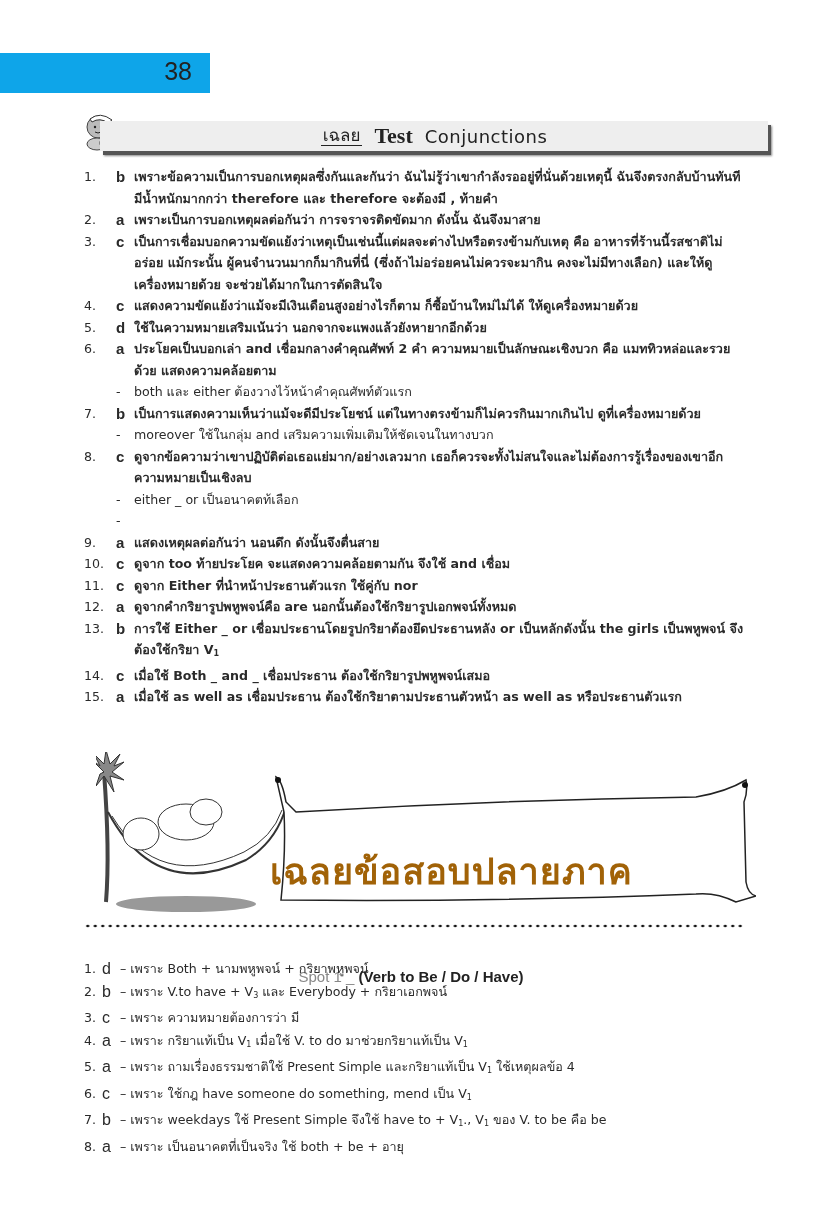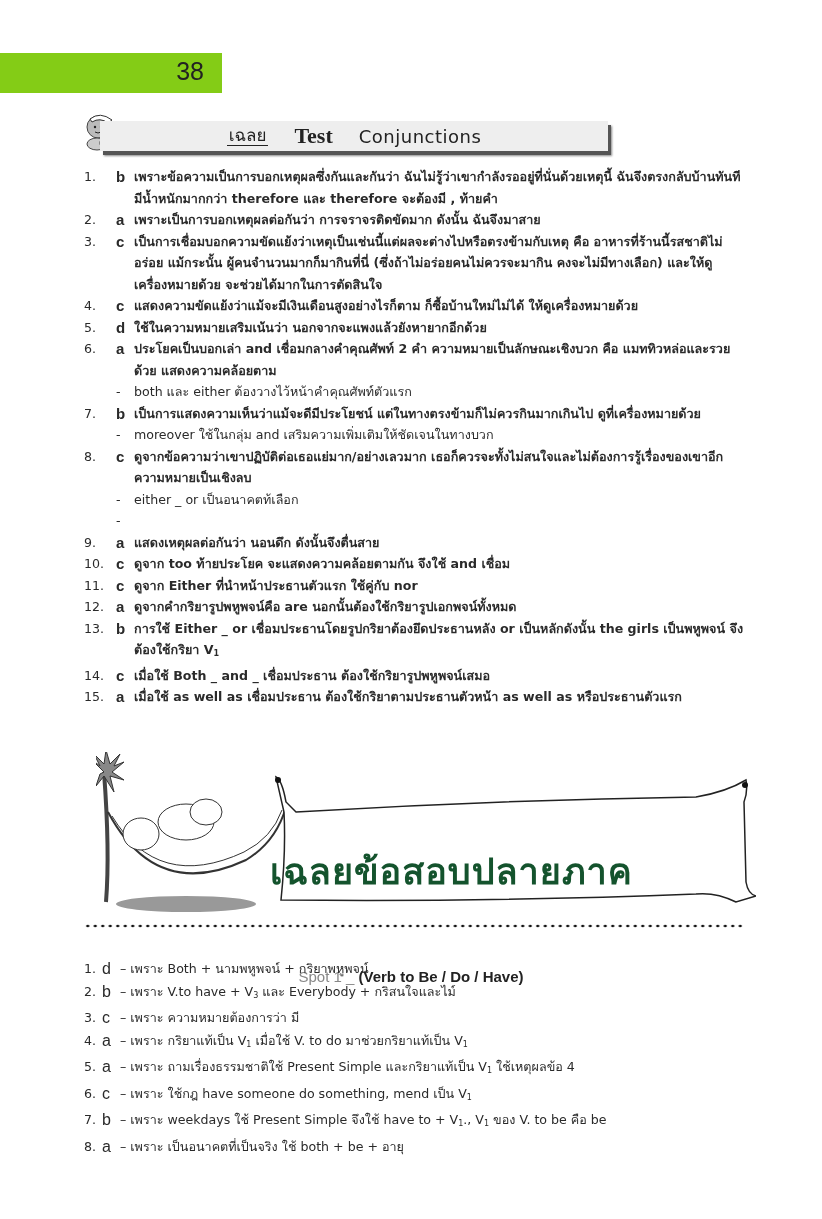--- a/index.html
+++ b/index.html
@@ -1,33 +1,33 @@
 <!DOCTYPE html>
 <html><head>
 <meta charset="utf-8">
 <style>
   html, body { margin:0; padding:0; }
   body {
     width:822px; height:1219px; background:#ffffff; position:relative; overflow:hidden;
     font-family:"DejaVu Sans", "Liberation Sans", sans-serif; color:#222;
   }
   .page-num-block {
-    position:absolute; left:0; top:53px; width:210px; height:40px; background:#84cc16;padding-left:12px;
+    position:absolute; left:0; top:53px; width:210px; height:40px; background:#0ea5e9;
   }
   .page-num {
     position:absolute; right:18px; top:4px; font-size:25px; color:#222;
     font-family:"Liberation Sans", sans-serif;
   }
   .mascot {
     position:absolute; left:82px; top:111px; width:36px; height:40px;
   }
   .header-bar {
-    position:absolute; left:100px; top:121px; width:508px; height:30px; background:#eeeeee;
+    position:absolute; left:100px; top:121px; width:668px; height:30px; background:#eeeeee;
     box-shadow: 3px 4px 0 #555, 4px 5px 2px #888;
-    display:flex; align-items:center; justify-content:center; gap:26px;
+    display:flex; align-items:center; justify-content:center; gap:12px;
   }
   .hdr-thai {
     font-size:17px; color:#222; border-bottom:1.5px solid #222; padding:0 2px 1px 2px;
     line-height:18px;
   }
   .hdr-test { font-size:22px; font-weight:bold; color:#222; font-family:Liberation Serif, serif; }
   .hdr-sub { font-size:18px; color:#222; letter-spacing:0.5px; }
 
   .answers { position:absolute; left:84px; top:166px; width:660px; }
   .ans {
@@ -37,21 +37,21 @@
   .ans .key { width:18px; flex:none; font-weight:bold; font-size:15px; font-family:"Liberation Sans", sans-serif; }
   .ans .txt { flex:1;font-weight:bold; }
   .sub {
     display:flex; font-size:12.6px; line-height:21.5px; color:#2a2a2a; padding-left:32px;
   }
   .sub .dash { width:18px; flex:none; }
   sub.small { font-size:8px; vertical-align:-2px; }
 
   .banner { position:absolute; left:96px; top:752px; width:660px; height:160px; }
   .banner-title {
-    position:absolute; left:270px; top:843px; font-size:36px; font-weight:bold; color:#14532d;
+    position:absolute; left:270px; top:843px; font-size:36px; font-weight:bold; color:#a16207;
     letter-spacing:1px;
   }
   .divider {
     position:absolute; left:84px; top:924px; width:660px; height:4px;
     background-image: radial-gradient(circle, #111 1.4px, transparent 1.6px);
     background-size:7.5px 4px; background-repeat:repeat-x;
   }
   .spot-title {
     position:absolute; left:0; width:822px; top:968px; text-align:center; font-size:15px;
     font-family:"Liberation Sans", sans-serif;
@@ -211,21 +211,21 @@
 
 <div class="spot-answers" id="spot">
     <div class="spot-ans">
       <span class="num">1.</span>
       <span class="key">d</span>
       <span><span>– เพราะ Both + นามพหูพจน์ + กริยาพหูพจน์</span></span>
     </div>
     <div class="spot-ans">
       <span class="num">2.</span>
       <span class="key">b</span>
-      <span><span>– เพราะ V.to have + V</span><sub class="small">3</sub><span> และ Everybody + กริสนใจและไม์</span></span>
+      <span><span>– เพราะ V.to have + V</span><sub class="small">3</sub><span> และ Everybody + กริยาเอกพจน์</span></span>
     </div>
     <div class="spot-ans">
       <span class="num">3.</span>
       <span class="key">c</span>
       <span><span>– เพราะ ความหมายต้องการว่า มี</span></span>
     </div>
     <div class="spot-ans">
       <span class="num">4.</span>
       <span class="key">a</span>
       <span><span>– เพราะ กริยาแท้เป็น V</span><sub class="small">1</sub><span> เมื่อใช้ V. to do มาช่วยกริยาแท้เป็น V</span><sub class="small">1</sub></span>

